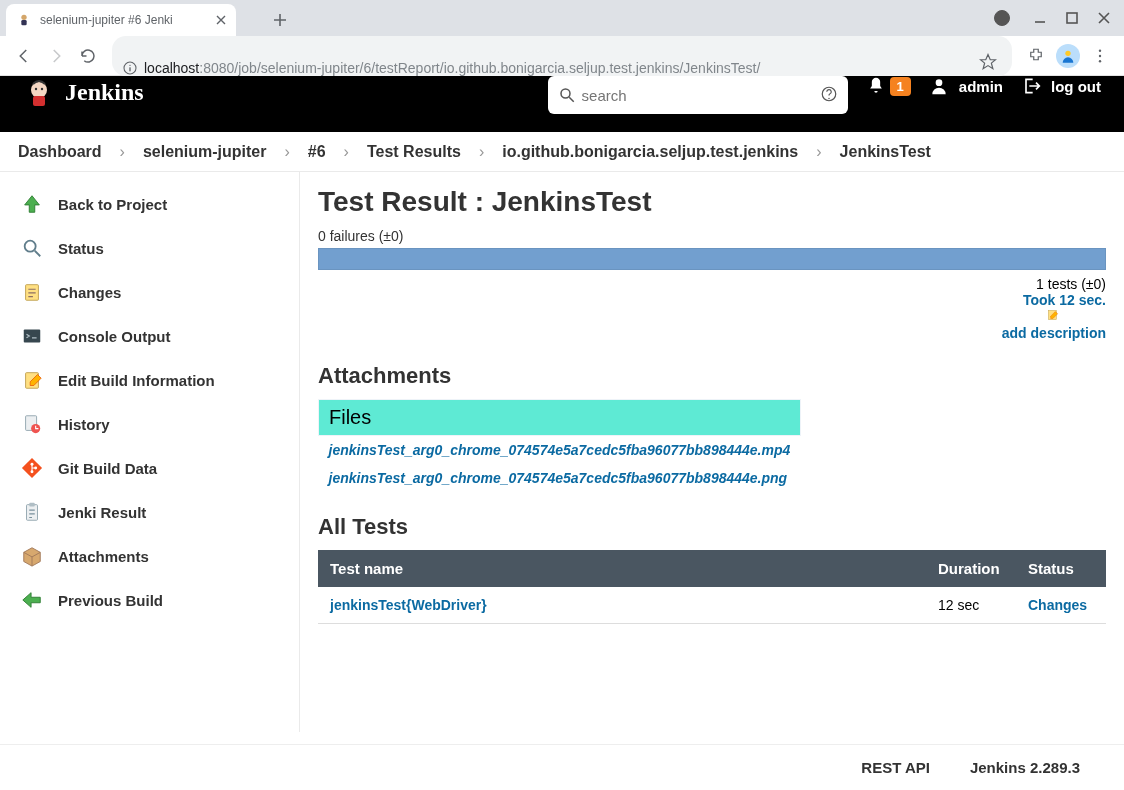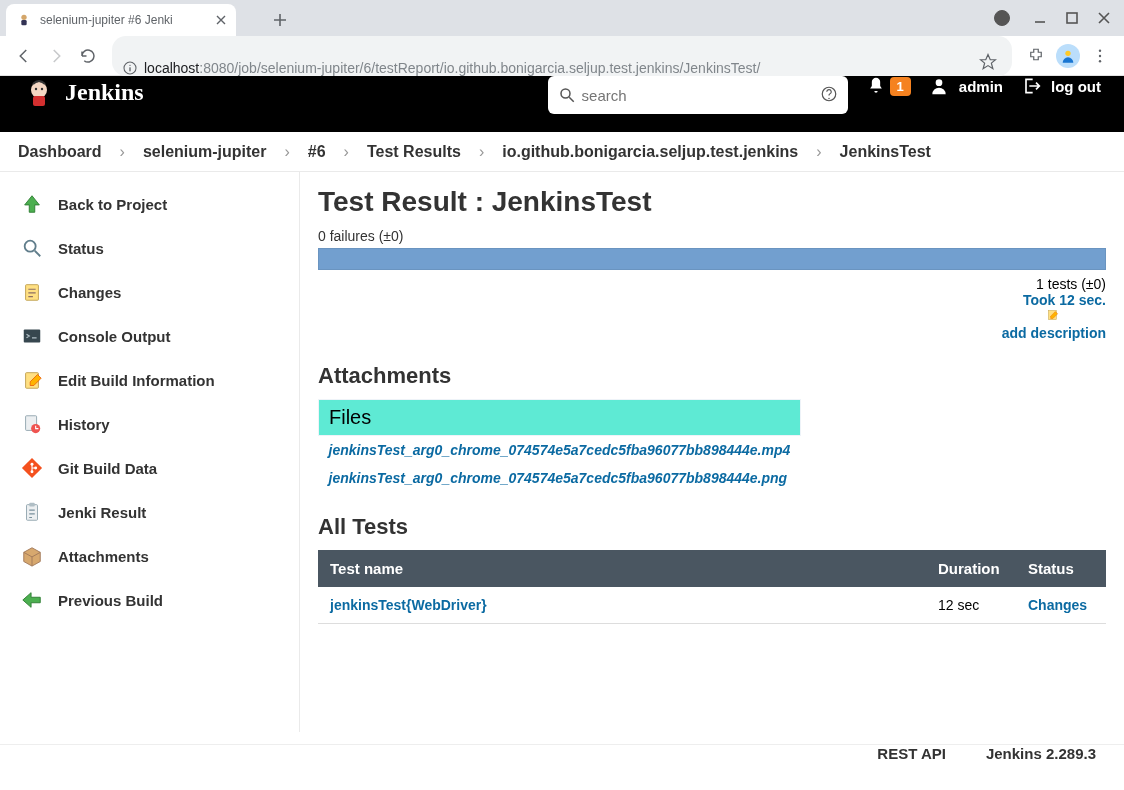--- a/index.html
+++ b/index.html
@@ -75,21 +75,21 @@
   .attach-table td { padding: 6px 10px; font-size: 14px; }
   .attach-table a { color: #0b6aa2; font-weight: bold; text-decoration: none; font-style: italic; }
 
   .tests-table { width: 100%; border-collapse: collapse; margin-top: 6px; }
   .tests-table thead th { background: #4a5661; color: #fff; text-align: left; padding: 10px 12px; font-size: 15px; }
   .tests-table thead th.dur, .tests-table thead th.stat { text-align: left; width: 90px; }
   .tests-table tbody td { padding: 10px 12px; font-size: 14px; border-bottom: 1px solid #ddd; }
   .tests-table a { color: #0b6aa2; font-weight: bold; text-decoration: none; }
 
   
-  .footer { position: absolute; bottom: 0; left: 0; right: 0; height: 46px; display:flex; align-items:flex-start; justify-content:flex-end; padding: 0 28px; font-size: 15px; font-weight: bold; color: #333; border-top:1px solid #eee; background:#fff;}
+  .footer { position: absolute; bottom: 0; left: 0; right: 0; height: 46px; display:flex; align-items:center; justify-content:flex-end; padding: 0 44px; font-size: 15px; font-weight: bold; color: #333; border-top:1px solid #eee; background:#fff;}
   .footer .rest { margin-right: 40px; }
 </style>
 </head>
 <body>
 
 <div class="window-wrap">
   <div class="tab-strip">
     <div class="browser-tab">
       <span class="favicon">
         <svg viewBox="0 0 24 24">

